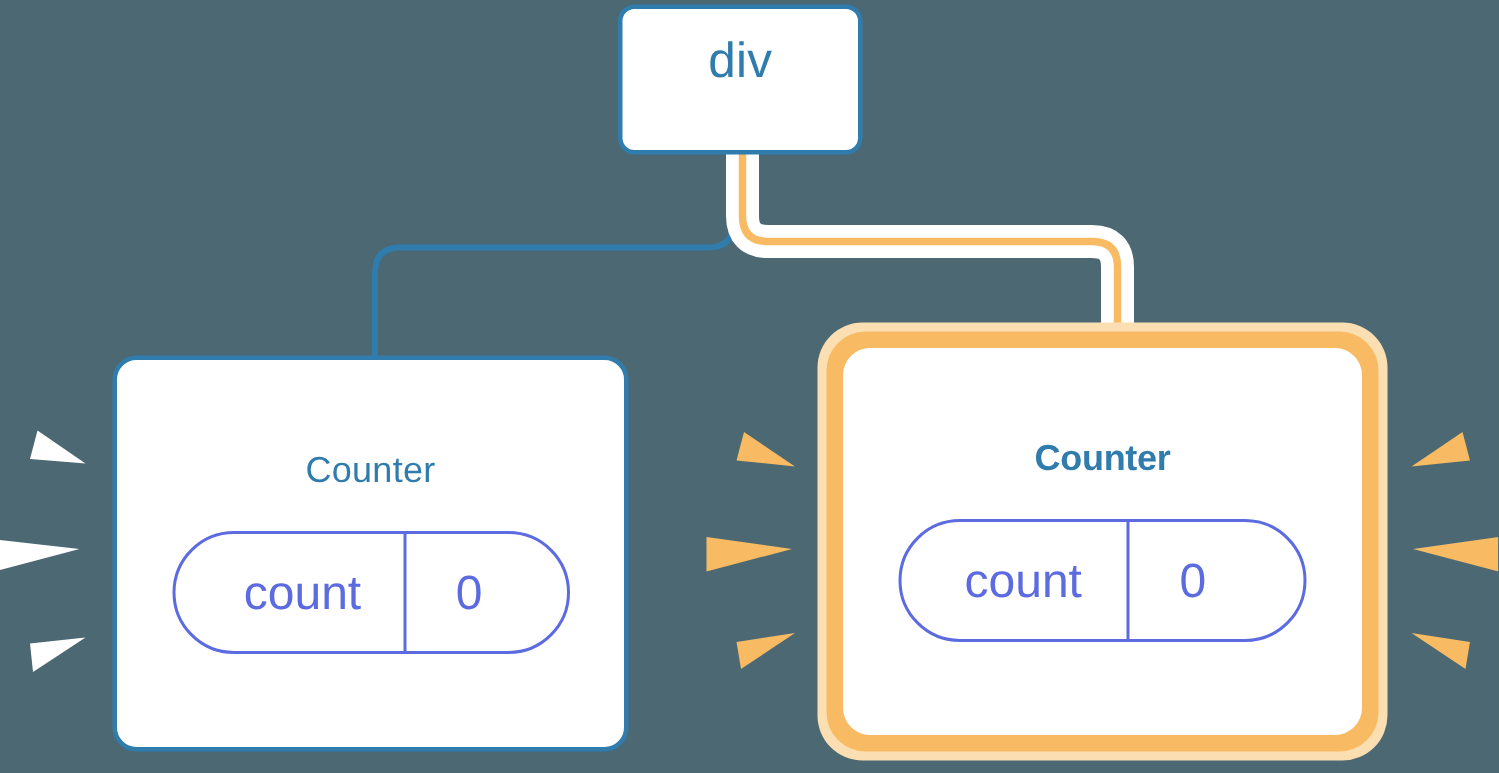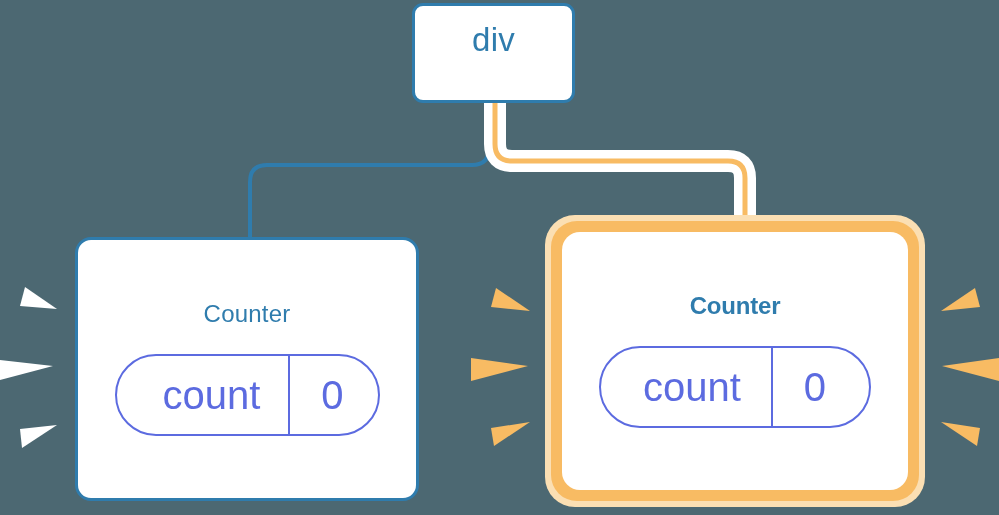--- a/index.html
+++ b/index.html
@@ -131,21 +131,21 @@
     border-radius: 999px;
     height: 82px;
     background: #ffffff;
     box-sizing: border-box;
     overflow: hidden;
   }
   .pill-key, .pill-val {
     display: flex;
     align-items: center;
     justify-content: center;
-    font-size: 40px;
+    font-size: 32px;
     color: #5c6be0;
     line-height: 1;
   }
   .pill-key { padding: 0 30px 0 42px; }
   .pill-val {
     border-left: 2px solid #5c6be0;
     padding: 0 40px 0 30px;
     min-width: 24px;
   }
   .pill-left  { width: 265px; }

